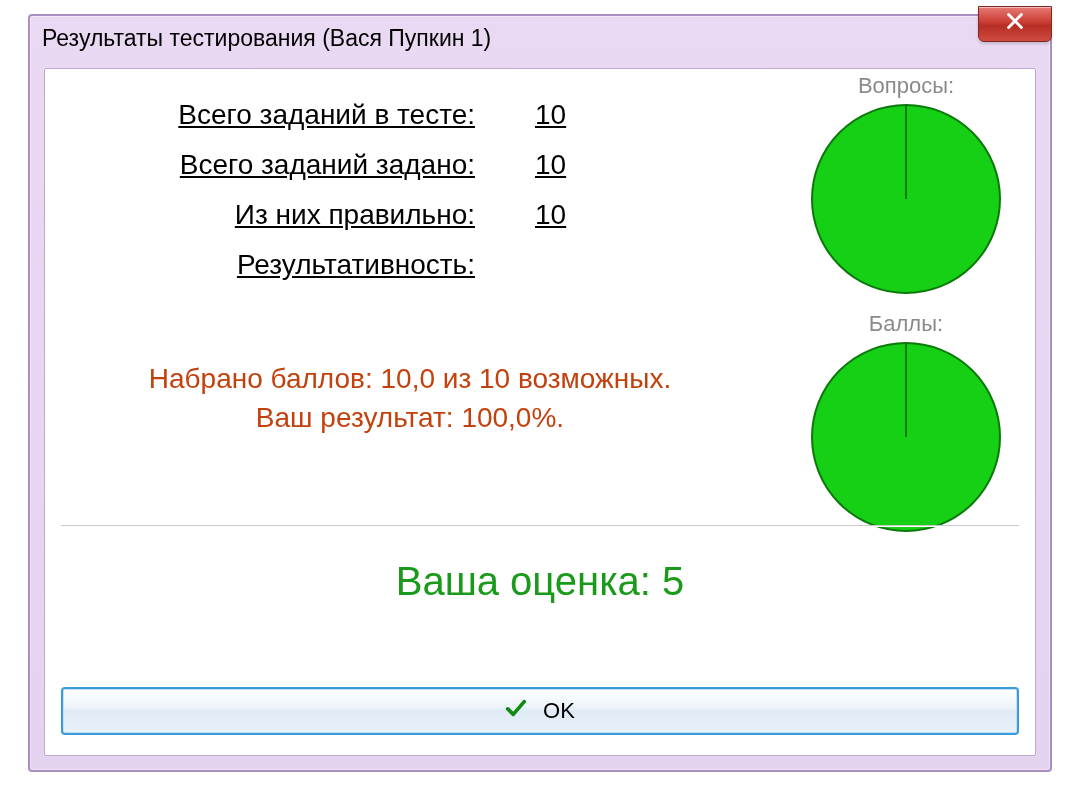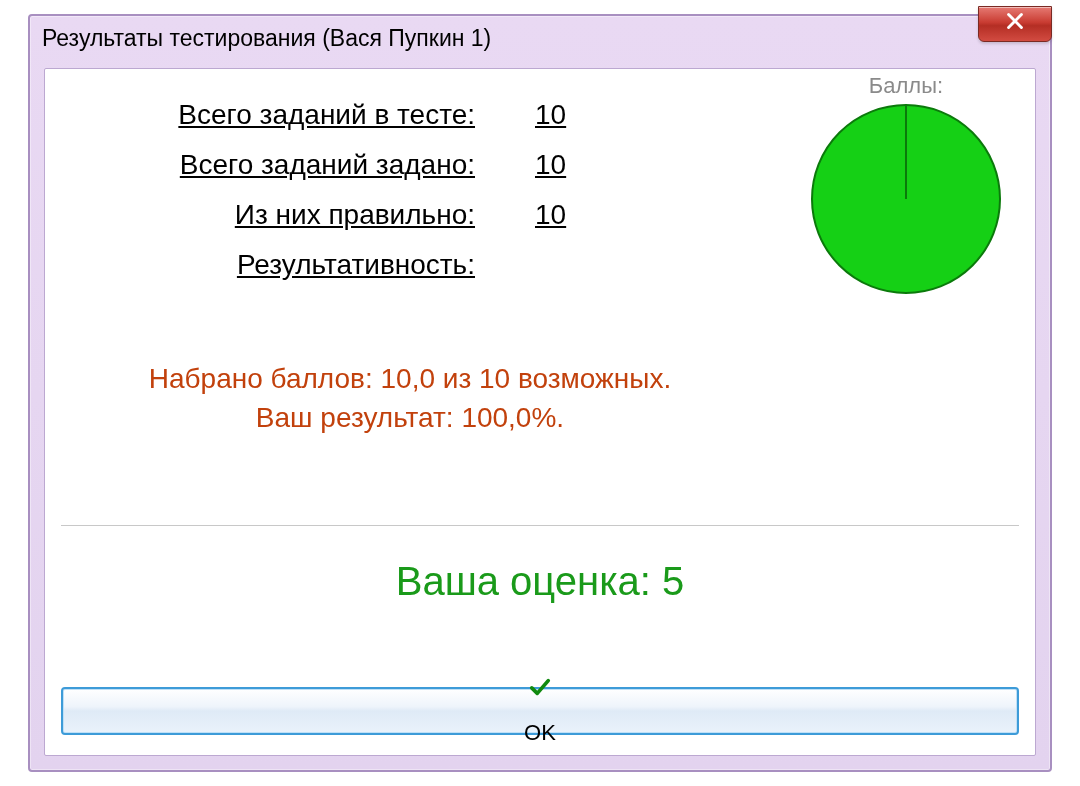--- a/index.html
+++ b/index.html
@@ -148,21 +148,20 @@
     border-radius: 4px;
     background: linear-gradient(#ffffff, #eef4fb 40%, #dfeaf6 50%, #eaf2fb);
     box-shadow: 0 0 0 1px #bfe0f7 inset;
     display: flex;
     align-items: center;
     justify-content: center;
     gap: 16px;
     font-size: 22px;
     color: #000;
     cursor: default;
-    flex-direction: column;
   }
   .ok-btn svg { width: 22px; height: 22px; }
 </style>
 </head>
 <body>
 
 <div class="window">
 
   <div class="titlebar">
     <span class="titlebar-title">Результаты тестирования (Вася Пупкин 1)</span>
@@ -195,20 +194,27 @@
       </div>
     </div>
 
     <div class="score-block">
       <div>Набрано баллов: 10,0 из 10 возможных.</div>
       <div>Ваш результат: 100,0%.</div>
     </div>
 
     <div class="charts">
       <div class="chart-block">
+        <div class="chart-label">Вопросы:</div>
+        <svg class="pie" width="196" height="196">
+          <circle cx="98" cy="98" r="94" fill="#15d015" stroke="#0b7a0b" stroke-width="2"></circle>
+          <line x1="98" y1="98" x2="98" y2="4" stroke="#0b7a0b" stroke-width="2"></line>
+        </svg>
+      </div>
+      <div class="chart-block">
         <div class="chart-label">Баллы:</div>
         <svg class="pie" width="196" height="196">
           <circle cx="98" cy="98" r="94" fill="#15d015" stroke="#0b7a0b" stroke-width="2"></circle>
           <line x1="98" y1="98" x2="98" y2="4" stroke="#0b7a0b" stroke-width="2"></line>
         </svg>
       </div>
     </div>
 
     <div class="divider"></div>
 

